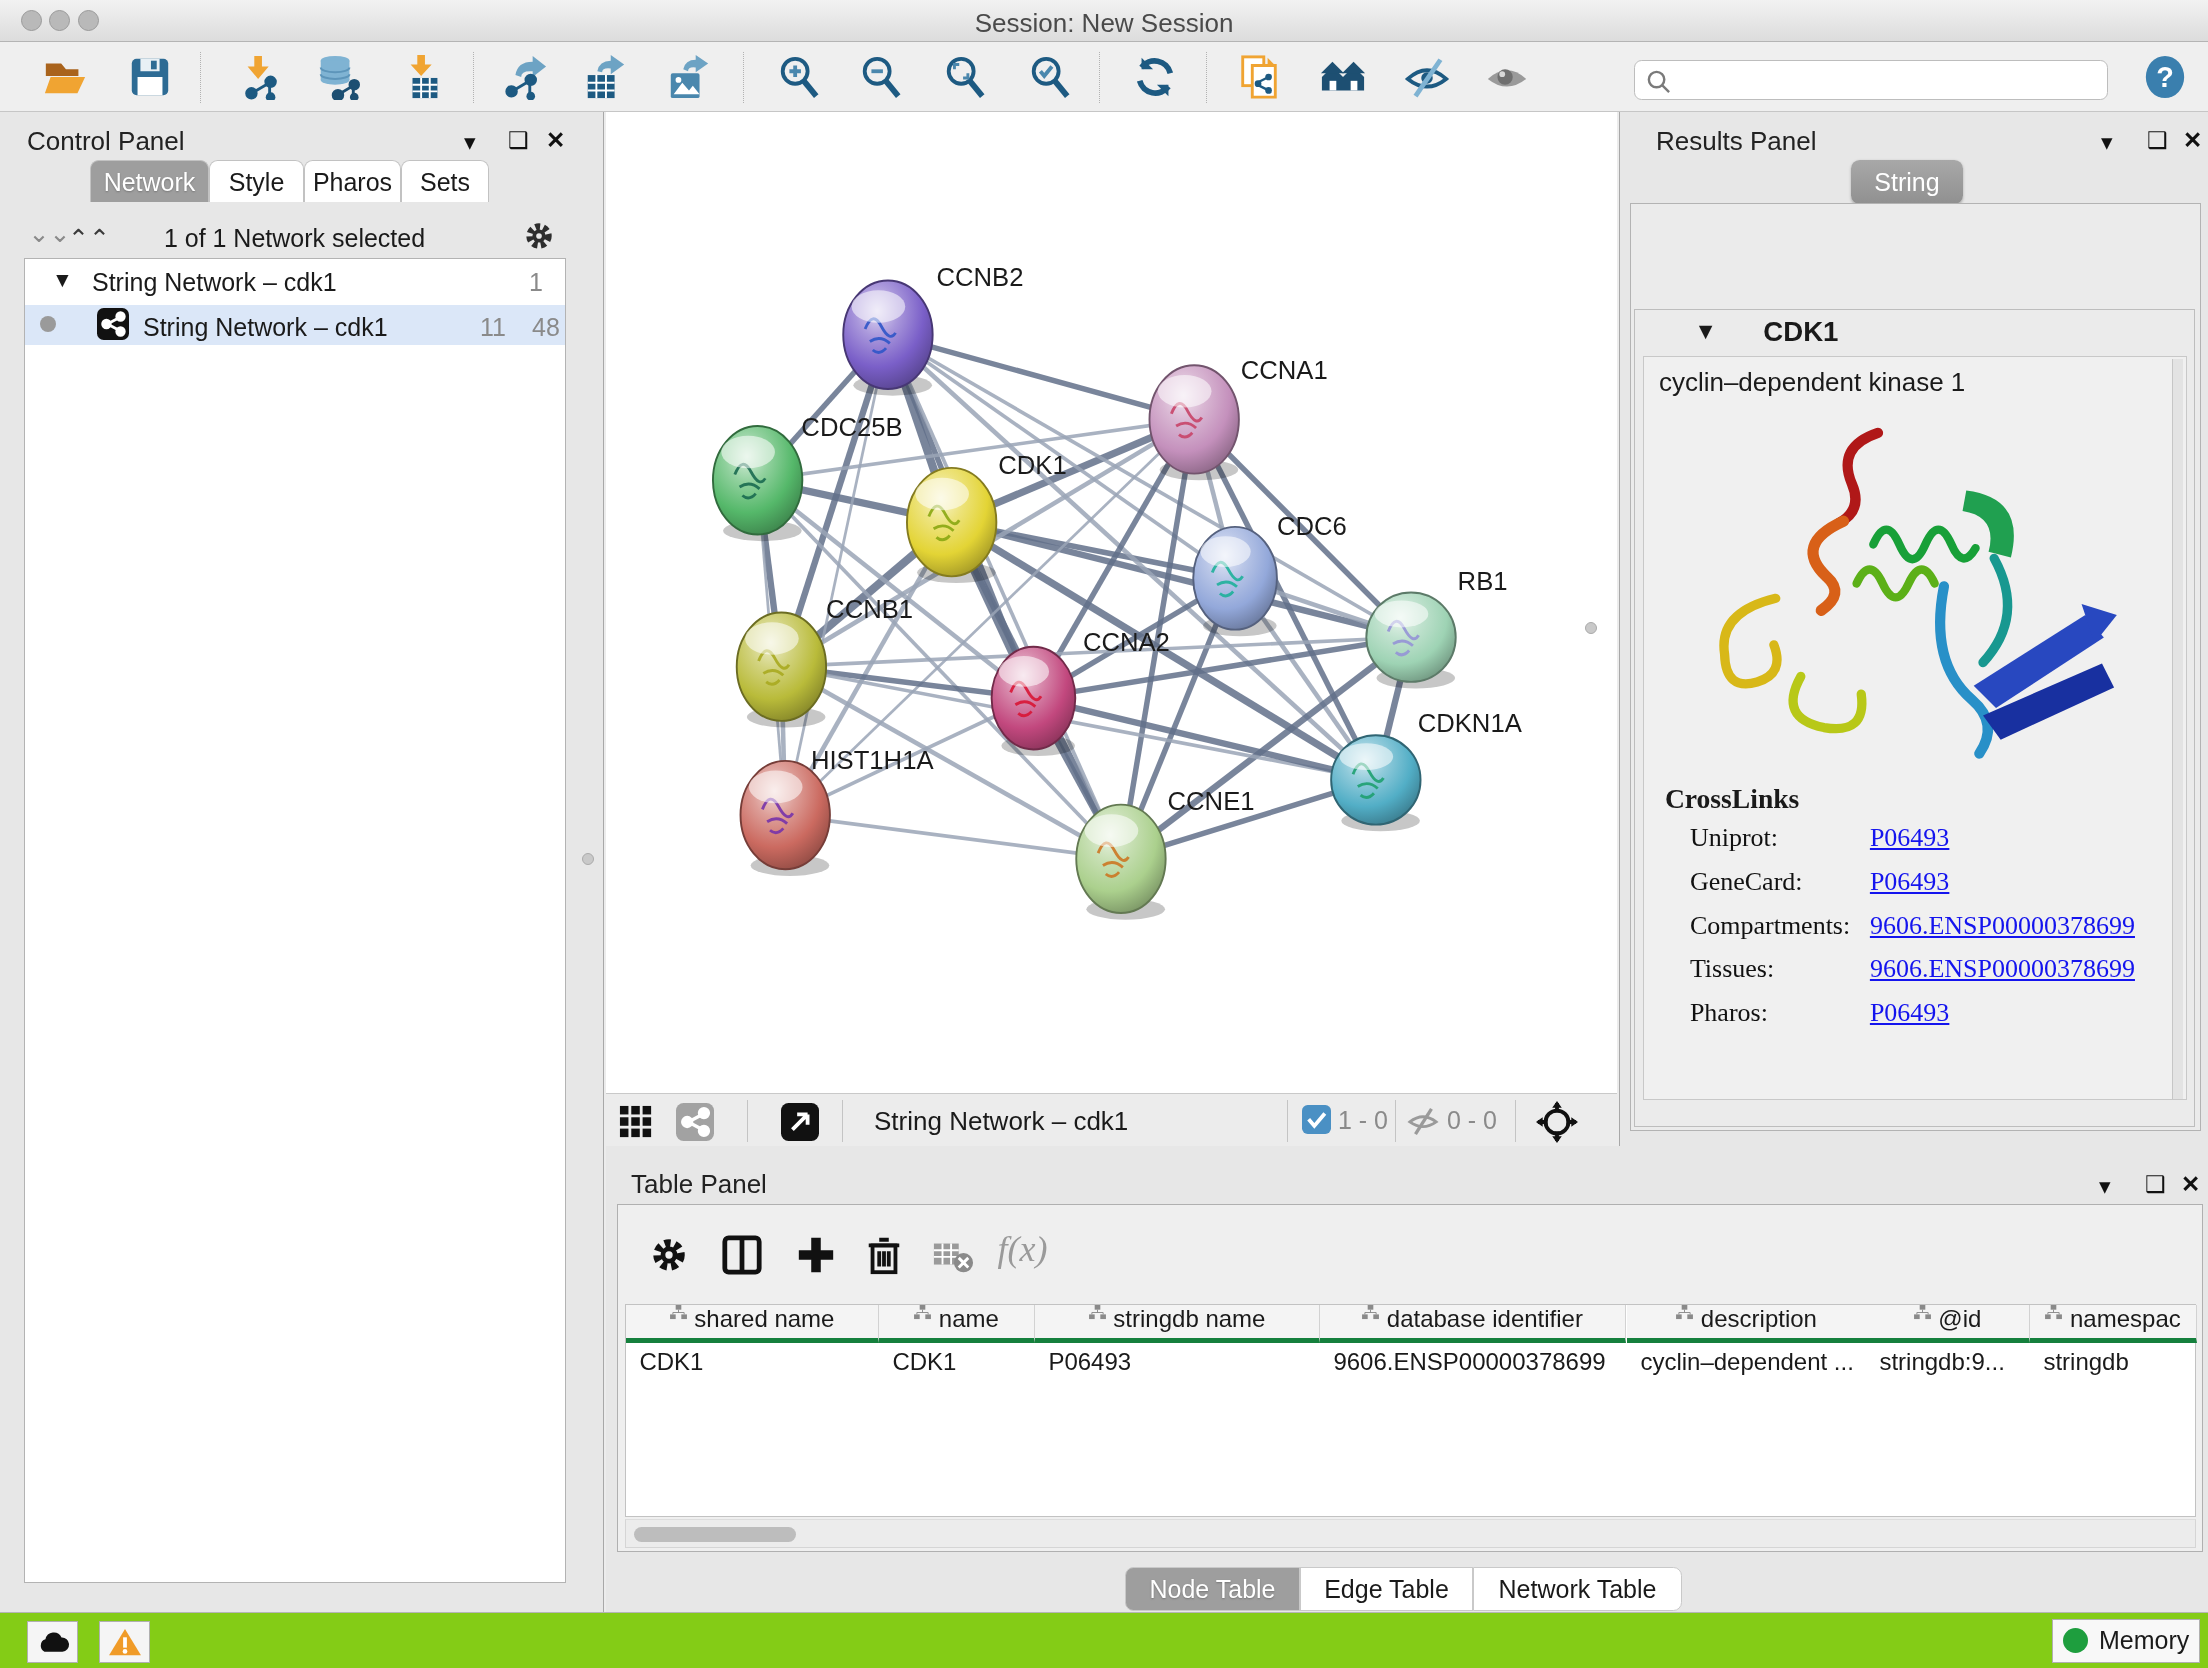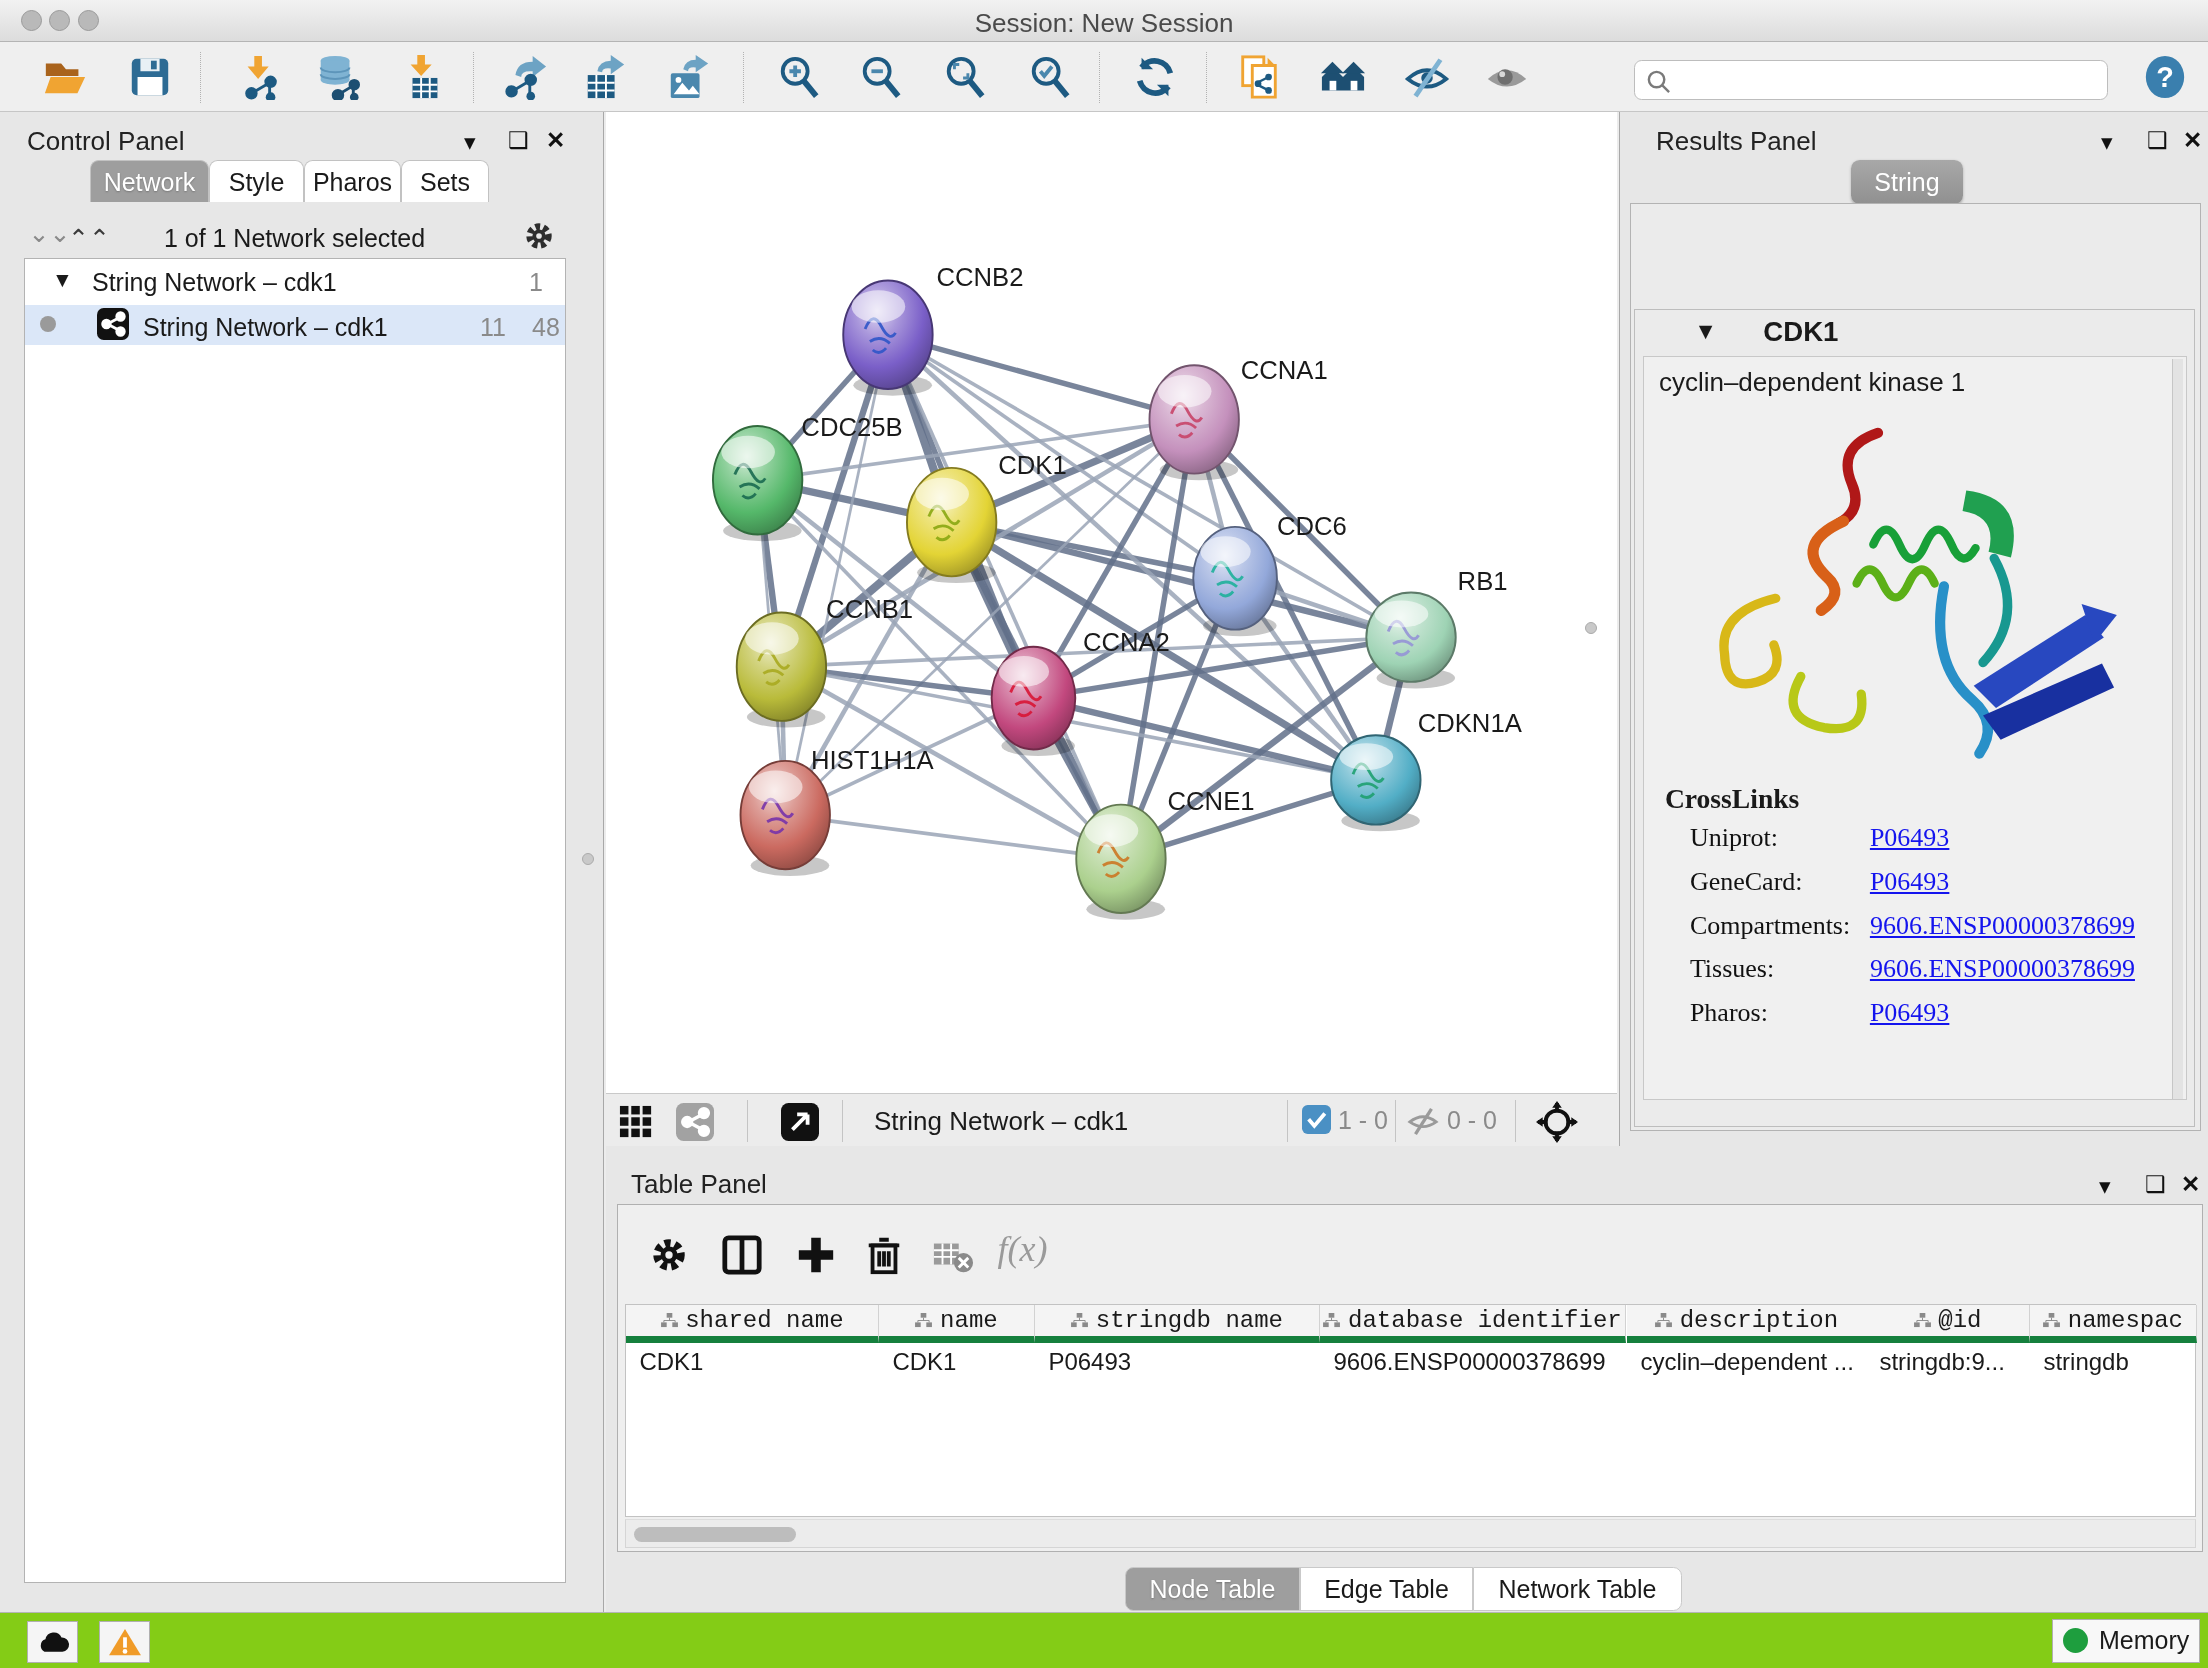--- a/index.html
+++ b/index.html
@@ -48,21 +48,21 @@
   .serif{font-family:"Liberation Serif",serif;}
   .xlink{color:#1414ee;text-decoration:underline;font-family:"Liberation Serif",serif;font-size:26px;}
   .xlabel{font-family:"Liberation Serif",serif;font-size:26px;color:#111;}
   #rp-scroll{right:2.9px;top:1.9px;width:11.4px;height:740px;background:#e3e3e3;border-left:1px solid #c6c6c6;}
   
   #table-panel{left:606px;top:1146px;width:1603px;height:466px;background:#e7e7e7;}
   #tp-box{left:10.5px;top:58px;width:1586px;height:348px;background:#efefef;border:1px solid #b0b0b0;}
   .ttool{top:28.5px;width:44px;height:44px;}
   #tp-table{left:7.6px;top:99px;width:1571px;height:213px;background:#fff;border:1px solid #c2c2c2;}
   .th-cell{position:absolute;top:0;height:38px;background:#f4f4f4;border-right:1px solid #d2d2d2;
-     border-bottom:7px solid #15803d;font-size:24px;display:flex;align-items:center;justify-content:center;gap:7.6px;font-family:Liberation Mono, monospace;}
+     border-bottom:5px solid #15803d;font-size:24px;display:flex;align-items:flex-start;justify-content:center;gap:7.6px;}
   .td-cell{position:absolute;top:38px;height:38px;font-size:24px;display:flex;align-items:center;padding-left:13.3px;}
   #tp-scrolltrack{left:7.6px;top:314px;width:1571px;height:28.5px;background:#ececec;border:1px solid #d5d5d5;border-top:1px solid #ddd;}
   #tp-thumb{left:7.6px;top:6.7px;width:162px;height:15px;background:#bdbdbd;border-radius:7.6px;}
   .bt-tab{top:421px;height:44px;border:1px solid #c9c9c9;background:#fff;font-size:25px;
      text-align:center;line-height:42px;}
   .bt-tab.active{background:#9e9e9e;color:#fff;text-shadow:0 1px 1.9px #777;}
   
   #statusbar{left:0;top:1612px;width:2208px;height:56px;background:#84cc16;border-top:1px solid #b5b5b5;}
   .sb-btn{top:7.6px;width:51px;height:42px;background:#f5f5f5;border:1px solid #b0b0b0;display:flex;align-items:center;justify-content:center;}
   #memory-btn{left:2052px;top:5.7px;width:148px;height:44px;background:#f8f8f8;border:1px solid #b0b0b0;

